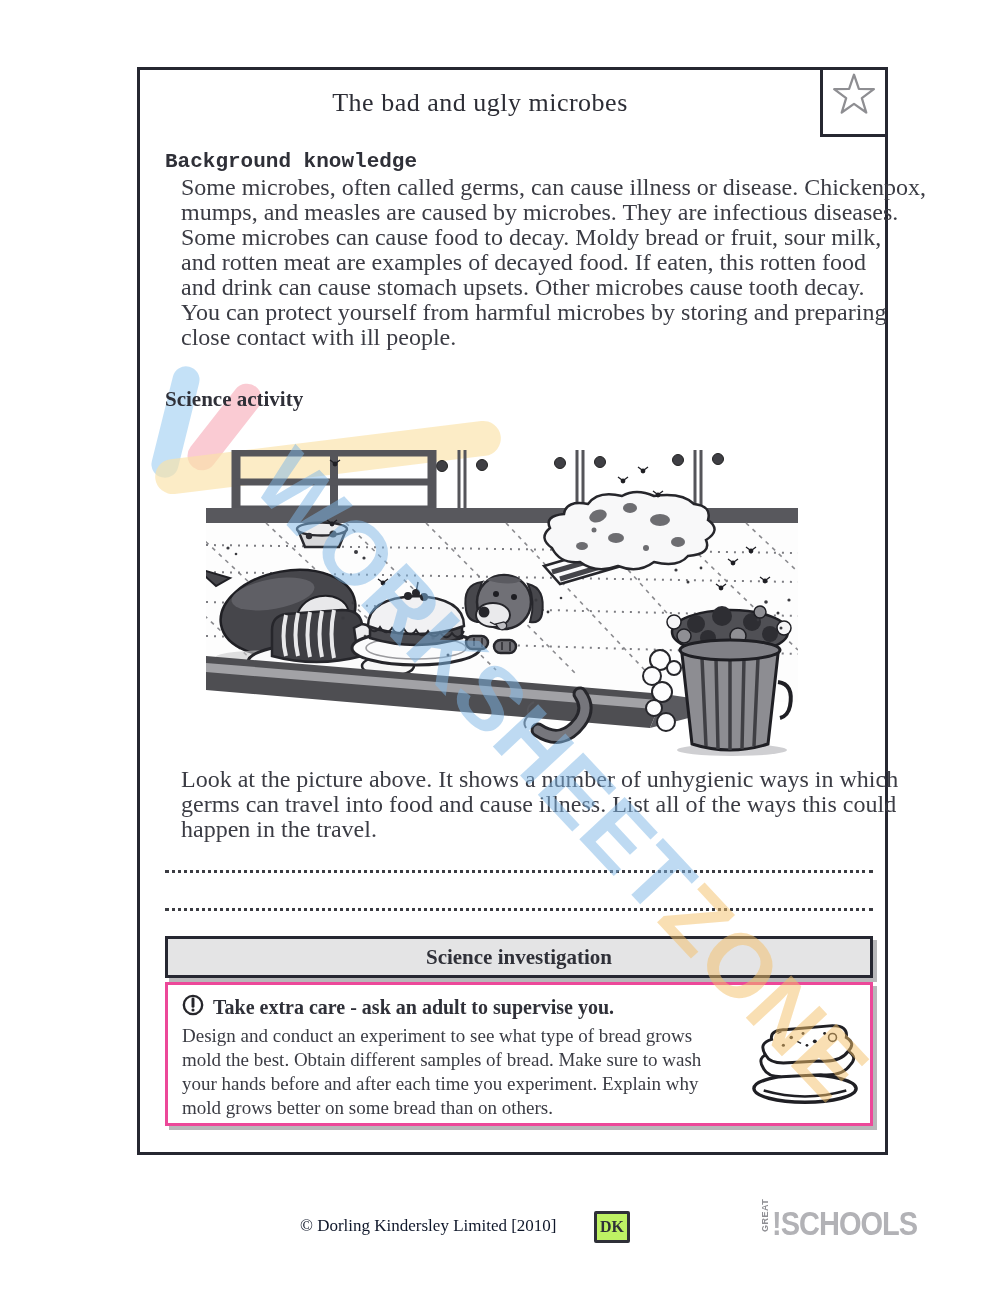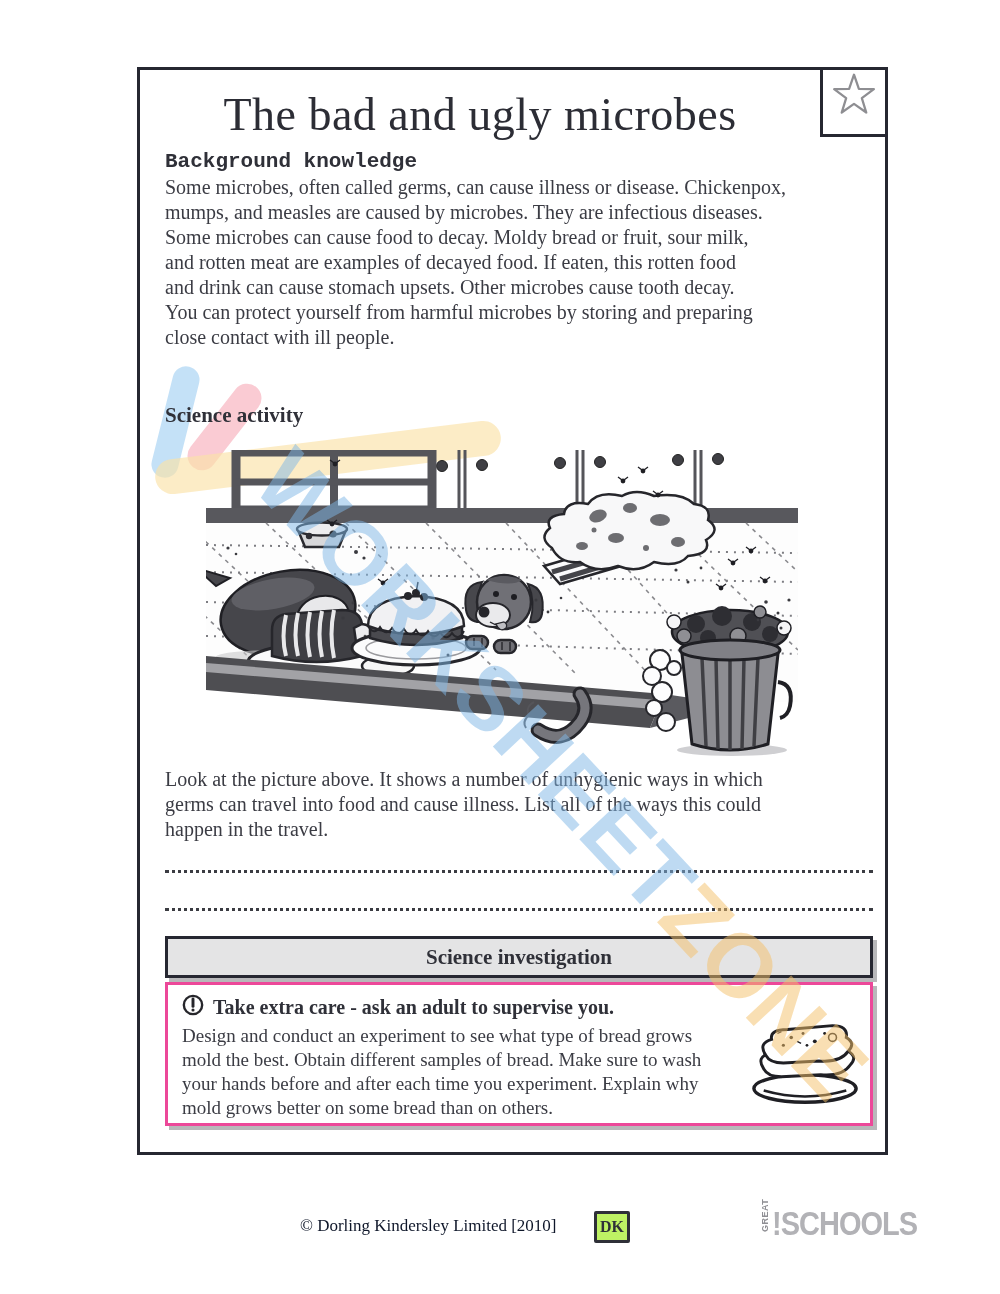--- a/index.html
+++ b/index.html
@@ -1,22 +1,22 @@
 <!DOCTYPE html>
 <html><head>
 <meta charset="utf-8">
 <style>
   html,body{margin:0;padding:0;}
   body{width:1000px;height:1294px;background:#ffffff;font-family:"Liberation Serif",serif;color:#3b3c44;position:relative;overflow:hidden;}
   .sheet{position:absolute;left:137px;top:67px;width:751px;height:1088px;border:3px solid #262731;box-sizing:border-box;background:#fff;}
   .star-box{position:absolute;top:-3px;right:-3px;width:68px;height:70px;border:3px solid #262731;background:#fff;box-sizing:border-box;display:flex;align-items:center;justify-content:center;}
-  .title{position:absolute;top:18px;left:0;width:680px;text-align:center;font-size:46px;color:#2c2d35;letter-spacing:0.5px;}
+  .title{position:absolute;top:18px;left:0;width:680px;text-align:center;font-size:26px;color:#2c2d35;letter-spacing:0.5px;}
   .heading{position:absolute;left:25px;font-weight:bold;font-size:21px;color:#2f3038;z-index:3;}
   .para{position:absolute;left:25px;z-index:3;}
-  .line{white-space:nowrap;font-size:20px;line-height:25px;}
+  .line{white-space:nowrap;font-size:24px;line-height:25px;margin-left:16px;}
   .inv-line{white-space:nowrap;font-size:19px;line-height:24px;}
   .answer-line{position:absolute;left:25px;width:708px;height:3px;border-bottom:3px dotted #3b3c42;}
   .inv-header{position:absolute;left:25px;top:866px;width:708px;height:42px;background:#e4e4e5;border:3px solid #262731;box-sizing:border-box;box-shadow:4px 4px 0 rgba(125,125,130,.55);display:flex;align-items:center;justify-content:center;font-weight:bold;font-size:21px;color:#2f3038;}
   .inv-box{position:absolute;left:25px;top:912px;width:708px;height:144px;background:#fff;border:3px solid #ec4899;box-sizing:border-box;box-shadow:4px 4px 0 rgba(125,125,130,.55);padding:7px 14px;}
   .warn-row{display:flex;align-items:center;gap:9px;font-weight:bold;font-size:20px;color:#2f3038;margin:2px 0 3px 0;}
   .illustration{position:absolute;left:66px;top:380px;width:592px;height:306px;z-index:2;}
   .bread-pic{position:absolute;right:8px;top:30px;width:114px;height:94px;}
   
   .stroke{position:absolute;border-radius:22px;z-index:1;}
   .stroke-blue{left:22px;top:295px;width:27px;height:114px;background:rgba(148,200,240,.55);transform:rotate(14deg);}
@@ -58,21 +58,21 @@
     <div class="line">You can protect yourself from harmful microbes by storing and preparing</div>
     <div class="line">close contact with ill people.</div>
   </div>
 
   <div>
     <div class="stroke stroke-blue"></div>
     <div class="stroke stroke-pink"></div>
     <div class="stroke stroke-yellow"></div>
   </div>
 
-  <div class="heading" style="top:333px;">Science activity</div>
+  <div class="heading" style="top:317px;">Science activity</div>
 
   <svg class="illustration" viewBox="0 0 592 306">
     <defs>
       <g id="fly">
         <circle r="2.4" fill="#1f1f24"></circle>
         <path d="M-5,-4 L-1,-1 M5,-4 L1,-1" stroke="#1f1f24" stroke-width="1.3"></path>
       </g>
     </defs>
 
     <g>

